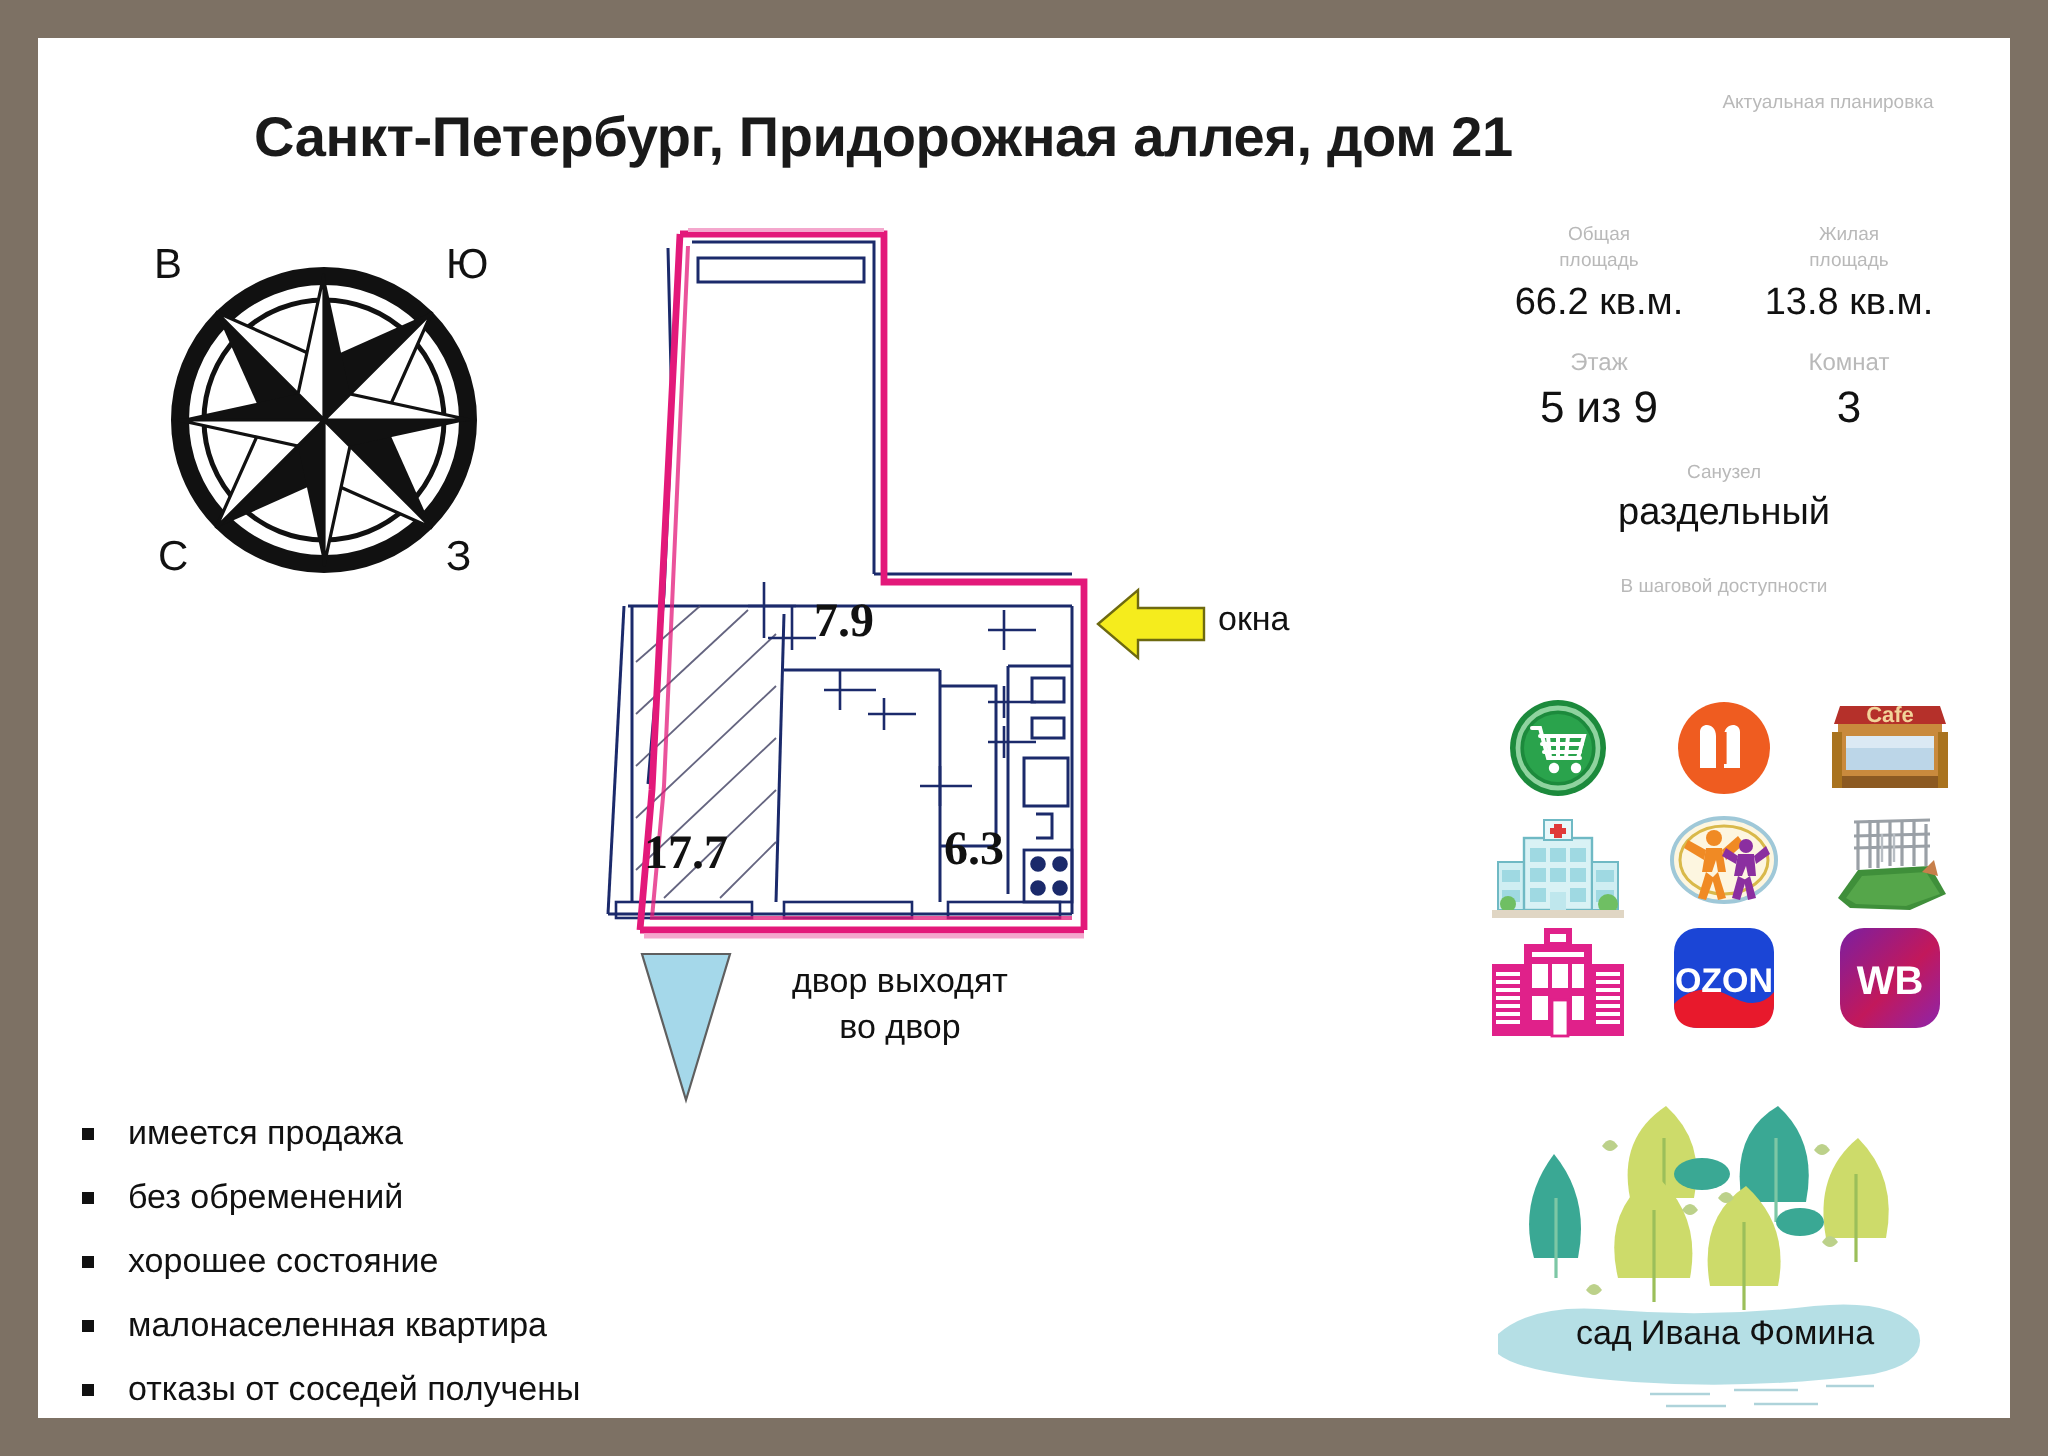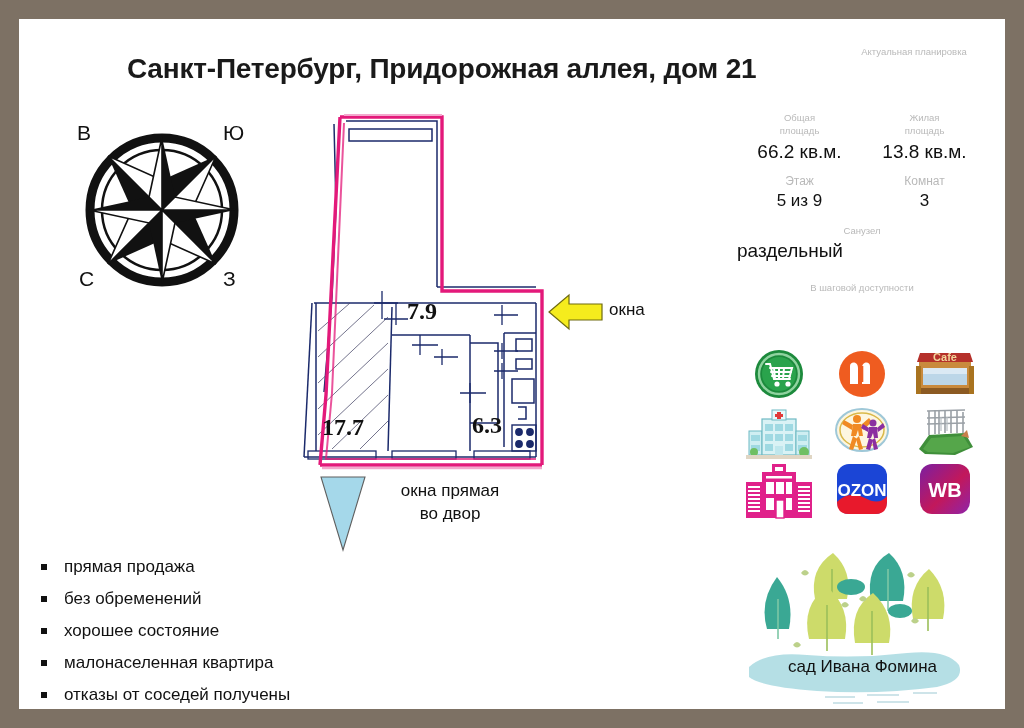--- a/index.html
+++ b/index.html
@@ -46,23 +46,23 @@
   .feat .bsq{width:6px;height:6px;background:#111;margin-right:17px;flex:0 0 auto;}
   .feat .ftxt{font-size:17px;color:#111;}
 
   
   #info{left:718px;top:92px;width:250px;}
   .stat-row{display:flex;margin-bottom:2px;}
   .stat-col{flex:1;text-align:center;}
   .stat-cap{font-size:9.5px;color:#b9b9b9;line-height:13px;margin-bottom:4px;}
   .stat-val{font-size:19px;color:#111;margin-bottom:10px;}
   .stat-cap2{font-size:12px;color:#b9b9b9;line-height:13px;margin-bottom:3px;}
-  .stat-val2{font-size:17px;color:#111;margin-bottom:8px;}
+  .stat-val2{font-size:22px;color:#111;margin-bottom:8px;}
   #bath-cap{text-align:center;font-size:9.5px;color:#b9b9b9;margin-top:6px;}
-  #bath-val{text-align:left;font-size:19px;color:#111;margin-top:4px;}
+  #bath-val{text-align:center;font-size:19px;color:#111;margin-top:4px;}
   #storage{display:flex;align-items:center;justify-content:center;margin-top:7px;}
   #storage .bsq{width:6px;height:6px;background:#111;margin-right:9px;}
   #storage .stxt{font-size:17px;color:#111;}
 
   #walk-cap{text-align:center;font-size:9.5px;color:#b9b9b9;margin-top:20px;}
 
   
   #icons{left:718px;top:328px;width:250px;}
   .irow{display:flex;justify-content:space-around;align-items:center;
         height:57px;margin-bottom:0px;}
@@ -203,29 +203,29 @@
       <polygon points="2,21 22,4 22,13 55,13 55,29 22,29 22,38" fill="#f5ec1d" stroke="#6e6a10" stroke-width="1.2"></polygon>
     </svg>
     <span id="entrance-label">окна</span>
   </div>
 
   <div class="abs" id="winddir">
     <svg width="52" height="78" viewBox="0 0 52 78">
       <polygon points="4,3 48,3 26,76" fill="#a5d8ea" stroke="#5f5f5f" stroke-width="1.1"></polygon>
     </svg>
     <div id="wind-text">
-      <div>окна прямая</div>
+      <div>двор выходят</div>
       <div>во двор</div>
     </div>
   </div>
 
   <div class="abs" id="features">
     <div class="feat">
       <span class="bsq"></span>
-      <span class="ftxt">прямая продажа</span>
+      <span class="ftxt">имеется продажа</span>
     </div>
     <div class="feat">
       <span class="bsq"></span>
       <span class="ftxt">без обременений</span>
     </div>
     <div class="feat">
       <span class="bsq"></span>
       <span class="ftxt"> хорошее состояние</span>
     </div>
     <div class="feat">

